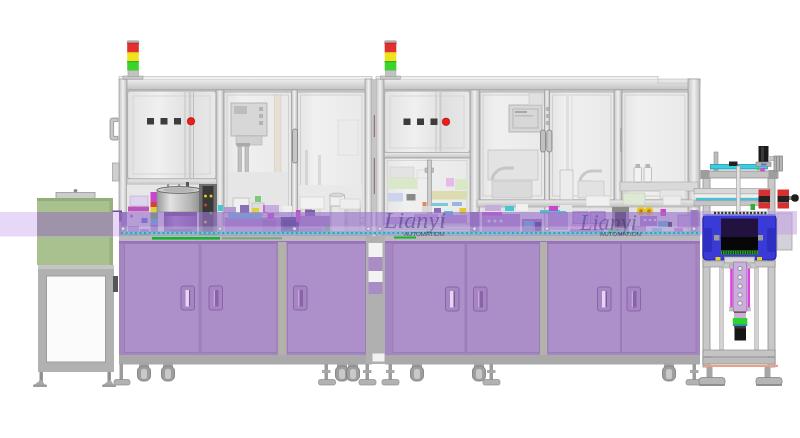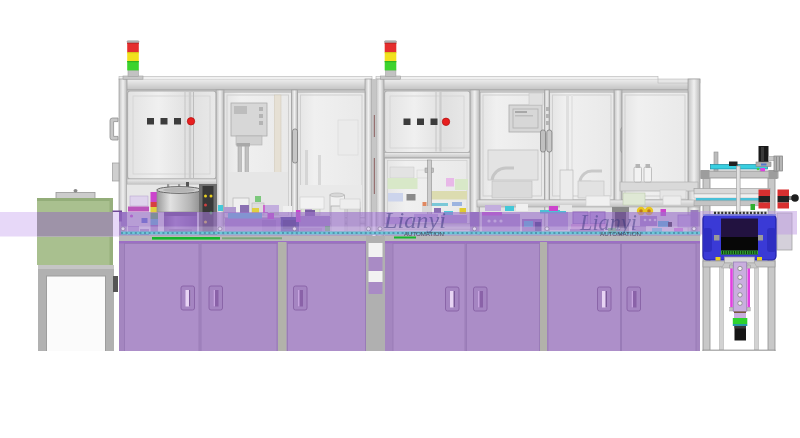--- a/index.html
+++ b/index.html
@@ -1,16 +1,16 @@
 <!DOCTYPE html>
 <html><head>
 <meta charset="utf-8">
 <style>
 html,body{margin:0;padding:0;background:#fff;}
-#stage{position:relative;width:800px;height:351px;overflow:hidden;background:#7dd3fc;
+#stage{position:relative;width:800px;height:438px;overflow:hidden;background:#7dd3fc;
   font-family:"Liberation Sans",sans-serif;text-align:center;}
 svg{display:block;}
 </style>
 </head>
 <body>
 <div id="stage">
 <svg width="800" height="438" viewBox="0 0 800 438">
 <defs>
 <linearGradient id="railG" x1="0" y1="0" x2="0" y2="1">
  <stop offset="0" stop-color="#ececec"></stop>

